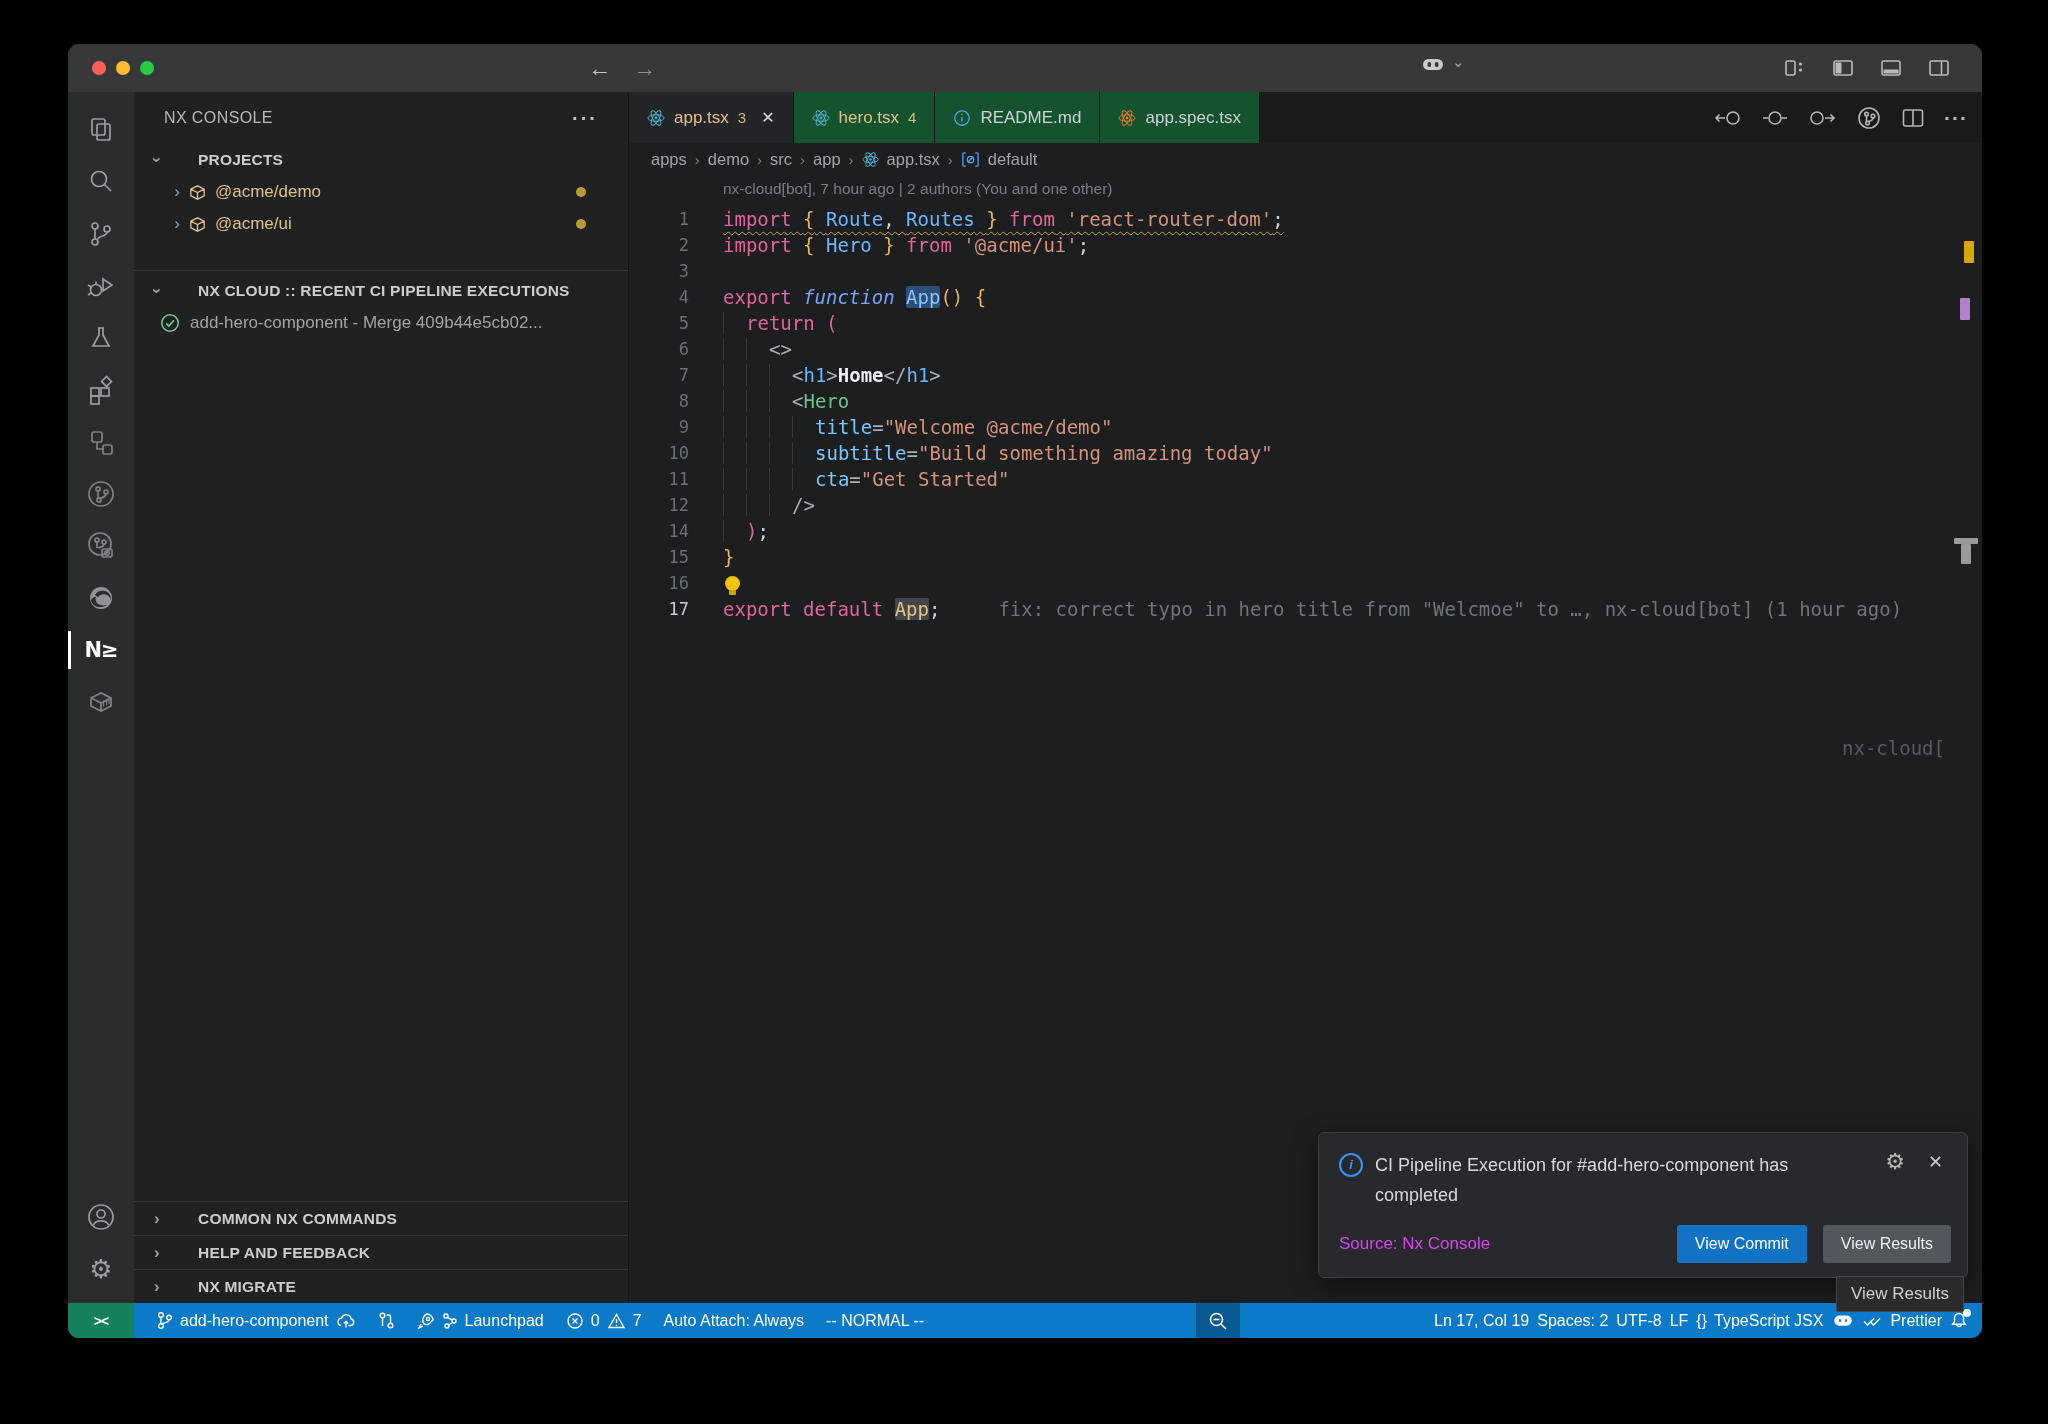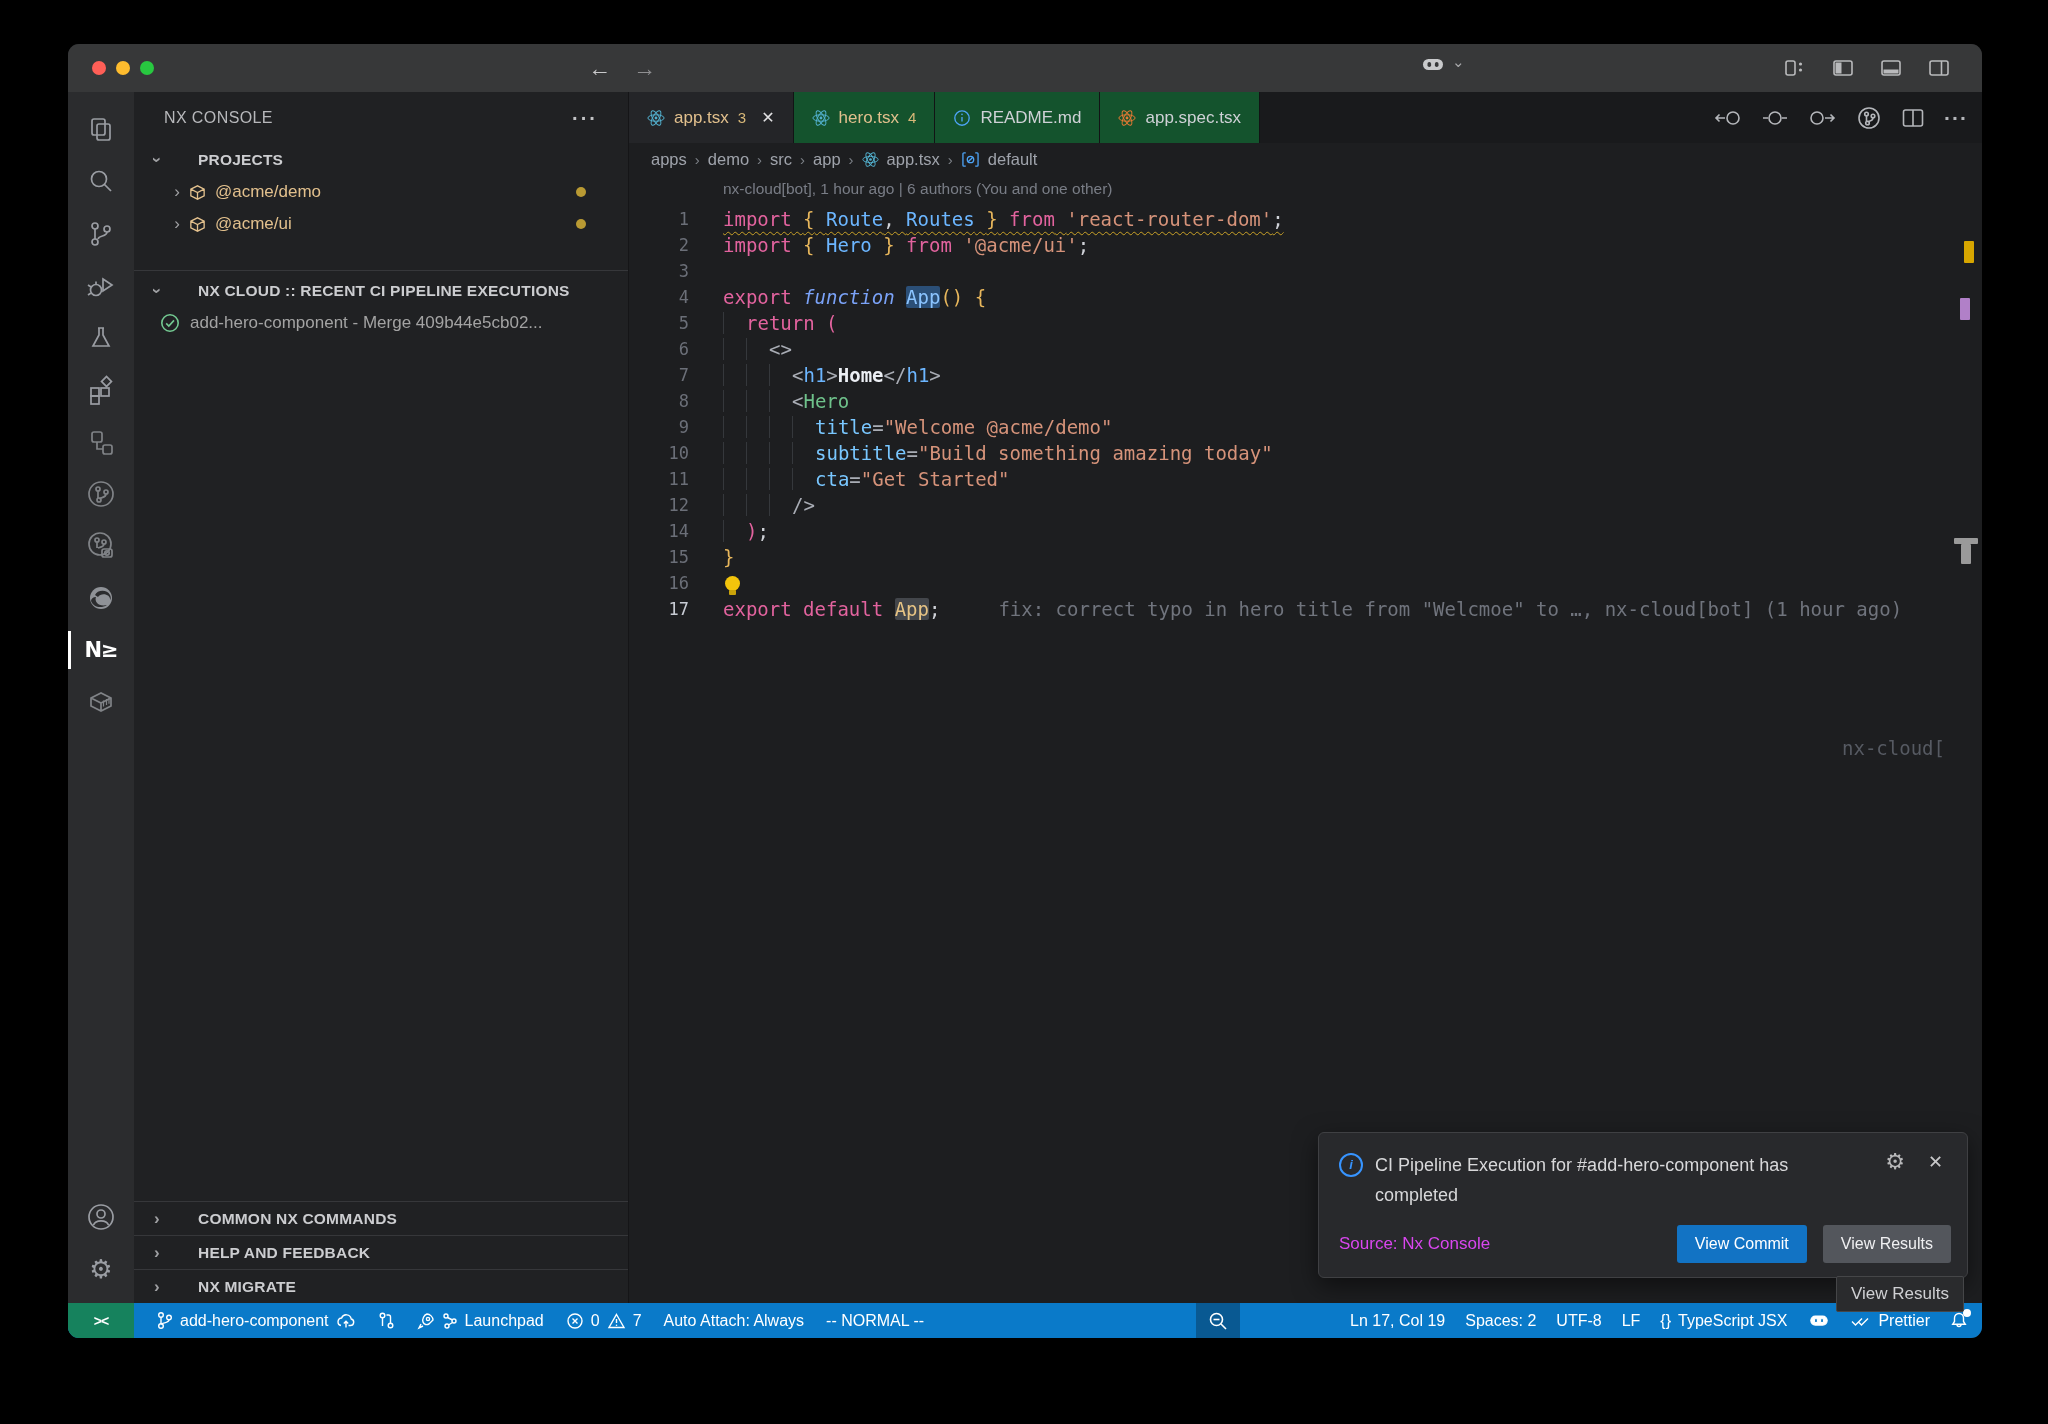--- a/index.html
+++ b/index.html
@@ -97,21 +97,21 @@
   
   .statusbar{position:absolute;left:0;bottom:0;right:0;height:35px;background:#0a7ac9;color:#fff;font-size:16px;z-index:35;}
   .sb-left{position:absolute;left:0;top:0;bottom:0;display:flex;align-items:center;}
   .remote{width:66px;align-self:stretch;background:#16825d;display:flex;align-items:center;justify-content:center;
     font-weight:bold;font-size:14px;letter-spacing:-1px;}
   .st-item{display:flex;align-items:center;gap:7px;margin-left:22px;white-space:nowrap;}
   .st-item svg{stroke:#fff;fill:none;stroke-width:1.4;}
   .zoombox{position:absolute;left:1128px;top:0;bottom:0;width:44px;background:rgba(9,62,100,.55);
     display:flex;align-items:center;justify-content:center;}
   .zoombox svg{stroke:#fff;fill:none;stroke-width:1.6;}
-  .sb-right{position:absolute;right:14px;top:0;bottom:0;display:flex;align-items:center;gap:20px;text-align:right;}
+  .sb-right{position:absolute;right:14px;top:0;bottom:0;display:flex;align-items:center;gap:8px;text-align:right;}
   .sb-right .st-item{margin-left:0;}
   .bell-wrap{position:relative;}
   .bell-dot{position:absolute;right:-3px;top:-2px;width:8px;height:8px;border-radius:50%;background:#fff;}
 </style>
 </head>
 <body>
 
 <div class="window">
 
   <div class="titlebar">
@@ -394,21 +394,21 @@
         <span>app.tsx</span>
           <span class="bc-sep">›</span>
         <svg width="19" height="17" viewBox="0 0 20 18" fill="none" stroke="#4da3f5" stroke-width="1.4">
             <path d="M5,2 H3 a1,1 0 0 0 -1,1 v12 a1,1 0 0 0 1,1 h2 M15,2 h2 a1,1 0 0 1 1,1 v12 a1,1 0 0 1 -1,1 h-2"></path>
             <circle cx="10" cy="9" r="3.4"></circle>
             <line x1="7.6" y1="11.4" x2="12.4" y2="6.6"></line>
           </svg>
         <span>default</span>
       </div>
 
-      <div class="blame-header">nx-cloud[bot], 1 hour ago | 6 authors (You and one other)</div>
+      <div class="blame-header">nx-cloud[bot], 7 hour ago | 2 authors (You and one other)</div>
 
       <div class="code">
         <div>
             <div class="code-line"><div class="ln">1</div><div class="lc"><span class="squiggle"><span class="tk-kw">import</span><span class="tk-pln"> </span><span class="tk-gold">{</span><span class="tk-pln"> </span><span class="tk-id">Route</span><span class="tk-pln">, </span><span class="tk-id">Routes</span><span class="tk-pln"> </span><span class="tk-gold">}</span><span class="tk-kw"> from</span><span class="tk-pln"> </span><span class="tk-str">'react-router-dom'</span><span class="tk-pln">;</span></span></div></div>
             <div class="code-line"><div class="ln">2</div><div class="lc"><span class="tk-kw">import</span><span class="tk-pln"> </span><span class="tk-gold">{</span><span class="tk-pln"> </span><span class="tk-id">Hero</span><span class="tk-pln"> </span><span class="tk-gold">}</span><span class="tk-kw"> from</span><span class="tk-pln"> </span><span class="tk-str">'@acme/ui'</span><span class="tk-pln">;</span></div></div>
             <div class="code-line"><div class="ln">3</div><div class="lc"></div></div>
             <div class="code-line"><div class="ln">4</div><div class="lc"><span class="tk-kw">export</span><span class="tk-pln"> </span><span class="tk-kwf">function</span><span class="tk-pln"> </span><span class="tk-idhl">App</span><span class="tk-gold">()</span><span class="tk-pln"> </span><span class="tk-gold">{</span></div></div>
             <div class="code-line"><div class="ln">5</div><div class="lc"><span class="ind" style="width: 23px;"></span><span class="tk-kw">return</span><span class="tk-pln"> </span><span class="tk-kw">(</span></div></div>
             <div class="code-line"><div class="ln">6</div><div class="lc"><span class="ind" style="width: 46px;"></span><span class="tk-pun">&lt;&gt;</span></div></div>
             <div class="code-line"><div class="ln">7</div><div class="lc"><span class="ind" style="width: 69px;"></span><span class="tk-pun">&lt;</span><span class="tk-tag">h1</span><span class="tk-pun">&gt;</span><span class="tk-txt">Home</span><span class="tk-pun">&lt;/</span><span class="tk-tag">h1</span><span class="tk-pun">&gt;</span></div></div>

